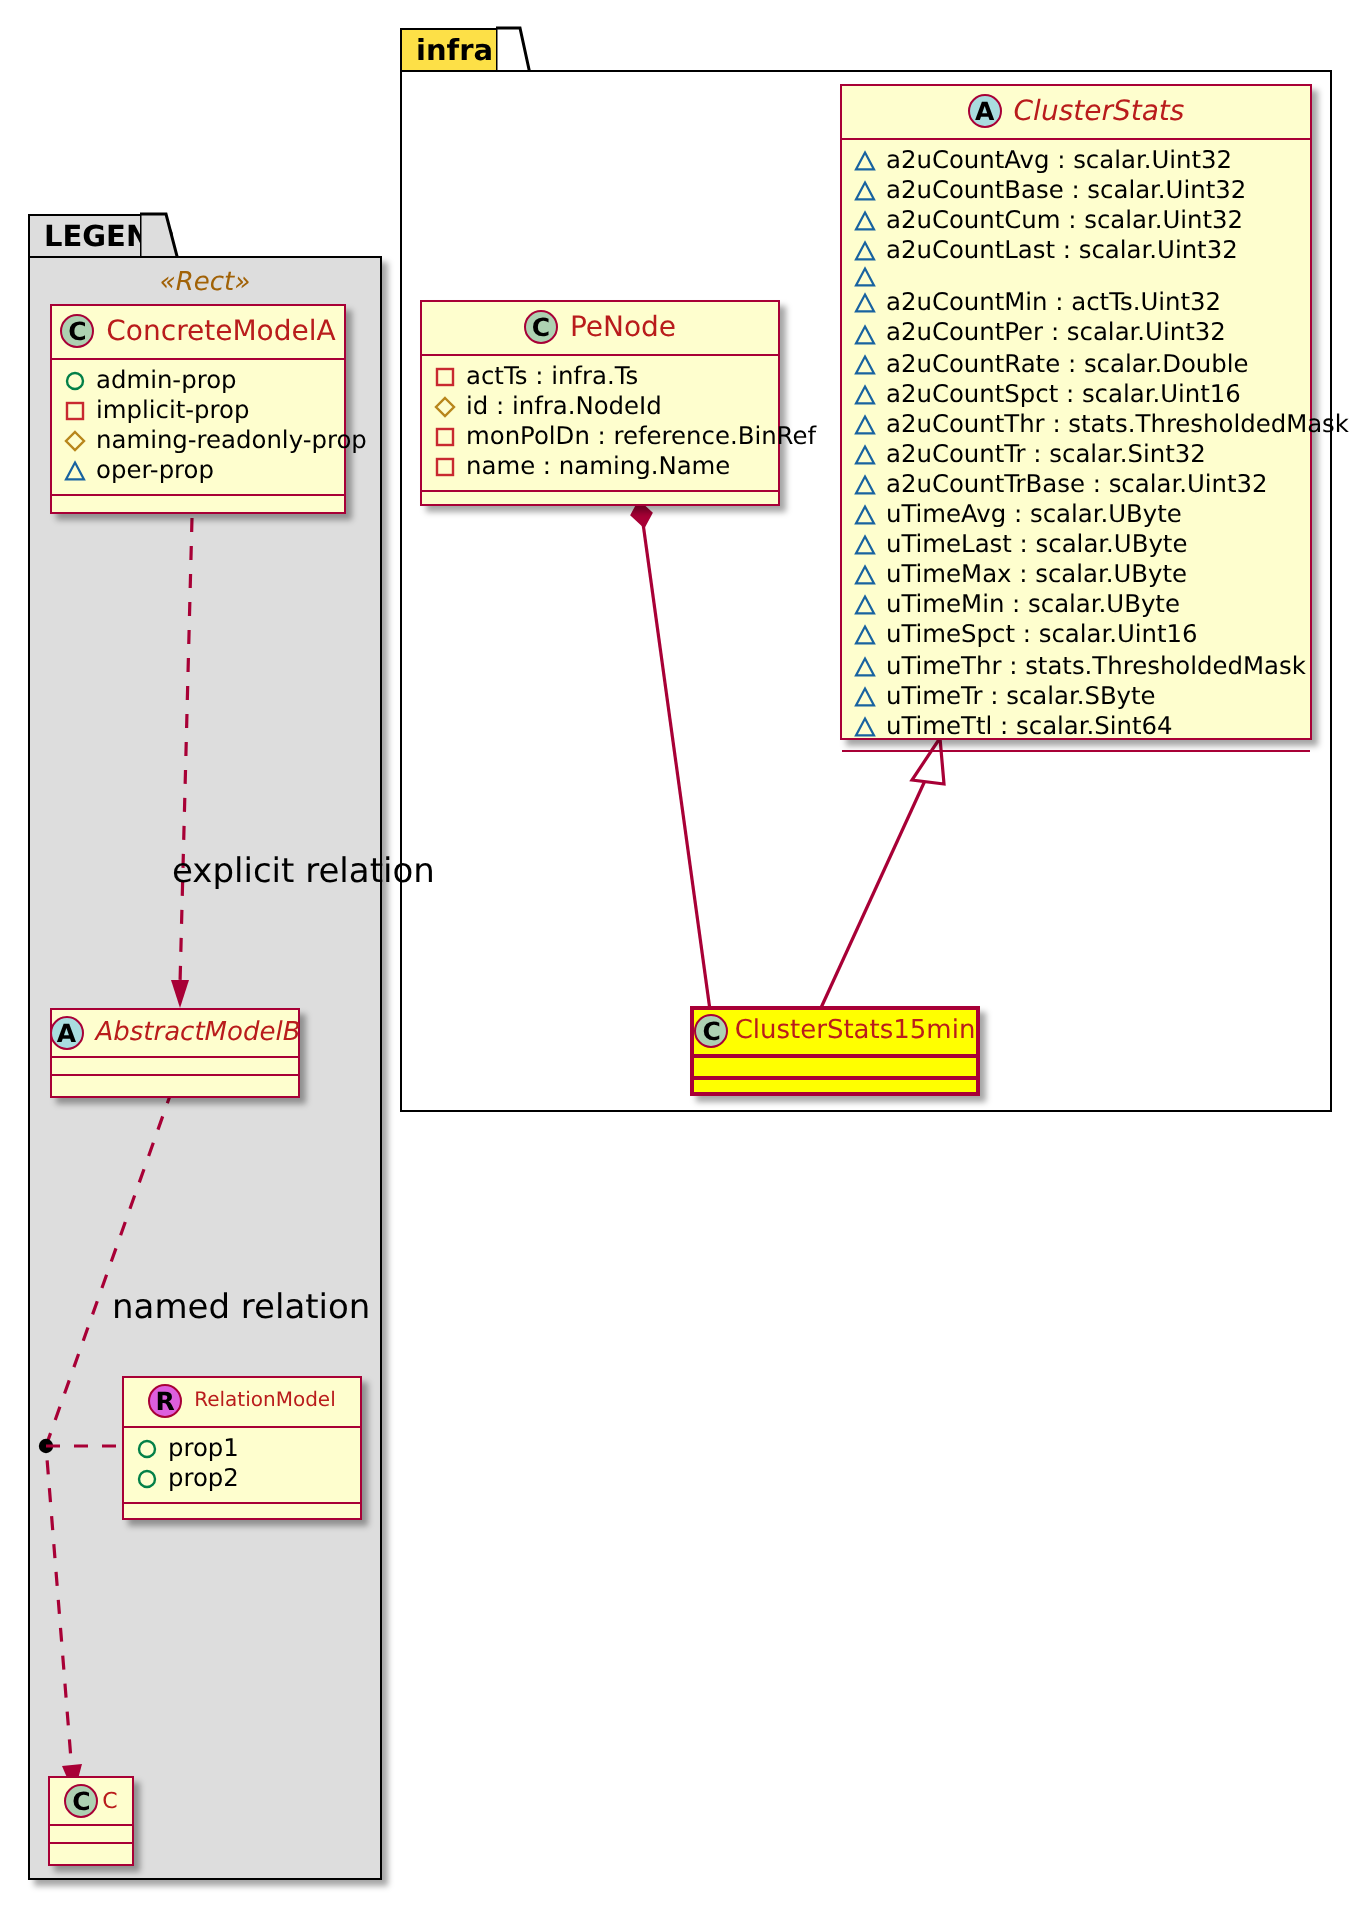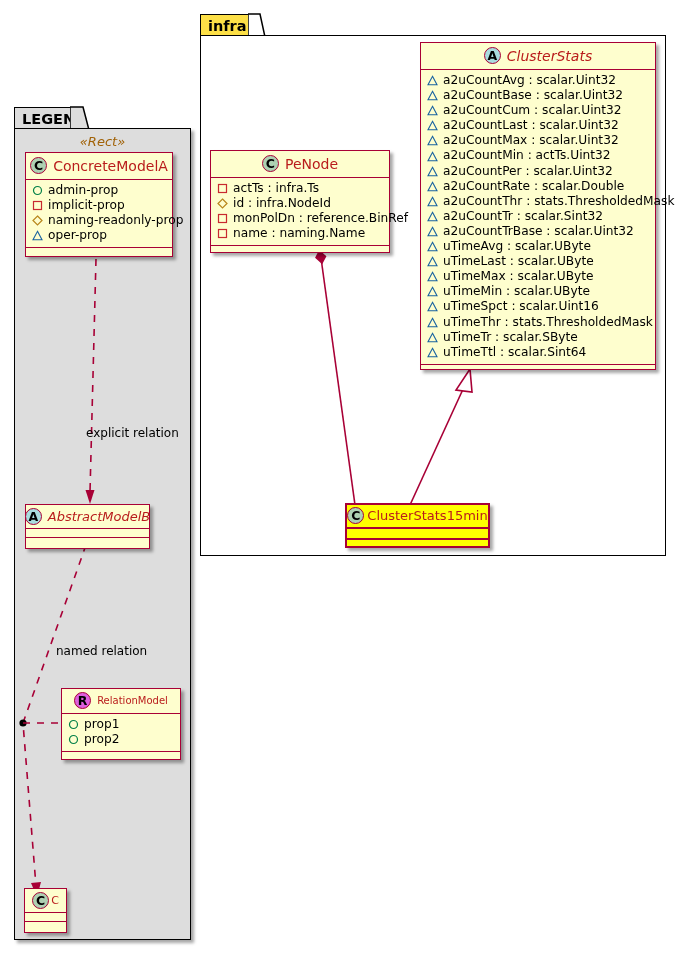--- a/index.html
+++ b/index.html
@@ -36,21 +36,21 @@
   .badge-C{background:#ADD1B2;border:1.2px solid #A80036;color:#000;}
   .badge-A{background:#A9DCDF;border:1.2px solid #A80036;color:#000;}
   .badge-R{background:#DD5FDD;border:1.2px solid #A80036;color:#000;}
 
   
   .vg{width:11px;height:11px;flex:0 0 11px;position:relative;}
   .vg svg{display:block;}
 
   .stereo{text-align:center;font-style:italic;font-size:13px;color:#a16207;}
 
-  .edge-label{position:absolute;font-size:12px;color:#000;white-space:nowrap;}
+  .edge-label{position:absolute;font-size:17px;color:#000;white-space:nowrap;}
 
   svg.overlay{position:absolute;left:0;top:0;width:681px;height:953px;
               pointer-events:none;}
 </style>
 </head>
 <body>
 
 <div class="pkg">
   <div class="pkg-tab" style="left:200px;top:14px;width:56px;height:22px;background:#fde047;">
     <span>infra</span>
@@ -139,21 +139,20 @@
           </svg>
         </span>
         <span>a2uCountLast : scalar.Uint32</span>
       </div>
     <div class="attr">
         <span class="vg">
           <svg width="11" height="11" viewBox="0 0 11 11">
             <path d="M5.5,1.3 L10,9.7 L1,9.7 Z" fill="none" stroke="#1963A0" stroke-width="1.1"></path>
           </svg>
         </span>
-        <span>a2uCountMax : scalar.Uint32</span>
       </div>
     <div class="attr">
         <span class="vg">
           <svg width="11" height="11" viewBox="0 0 11 11">
             <path d="M5.5,1.3 L10,9.7 L1,9.7 Z" fill="none" stroke="#1963A0" stroke-width="1.1"></path>
           </svg>
         </span>
         <span>a2uCountMin : actTs.Uint32</span>
       </div>
     <div class="attr">
@@ -164,20 +163,28 @@
         </span>
         <span>a2uCountPer : scalar.Uint32</span>
       </div>
     <div class="attr">
         <span class="vg">
           <svg width="11" height="11" viewBox="0 0 11 11">
             <path d="M5.5,1.3 L10,9.7 L1,9.7 Z" fill="none" stroke="#1963A0" stroke-width="1.1"></path>
           </svg>
         </span>
         <span>a2uCountRate : scalar.Double</span>
+      </div>
+    <div class="attr">
+        <span class="vg">
+          <svg width="11" height="11" viewBox="0 0 11 11">
+            <path d="M5.5,1.3 L10,9.7 L1,9.7 Z" fill="none" stroke="#1963A0" stroke-width="1.1"></path>
+          </svg>
+        </span>
+        <span>a2uCountSpct : scalar.Uint16</span>
       </div>
     <div class="attr">
         <span class="vg">
           <svg width="11" height="11" viewBox="0 0 11 11">
             <path d="M5.5,1.3 L10,9.7 L1,9.7 Z" fill="none" stroke="#1963A0" stroke-width="1.1"></path>
           </svg>
         </span>
         <span>a2uCountThr : stats.ThresholdedMask</span>
       </div>
     <div class="attr">

